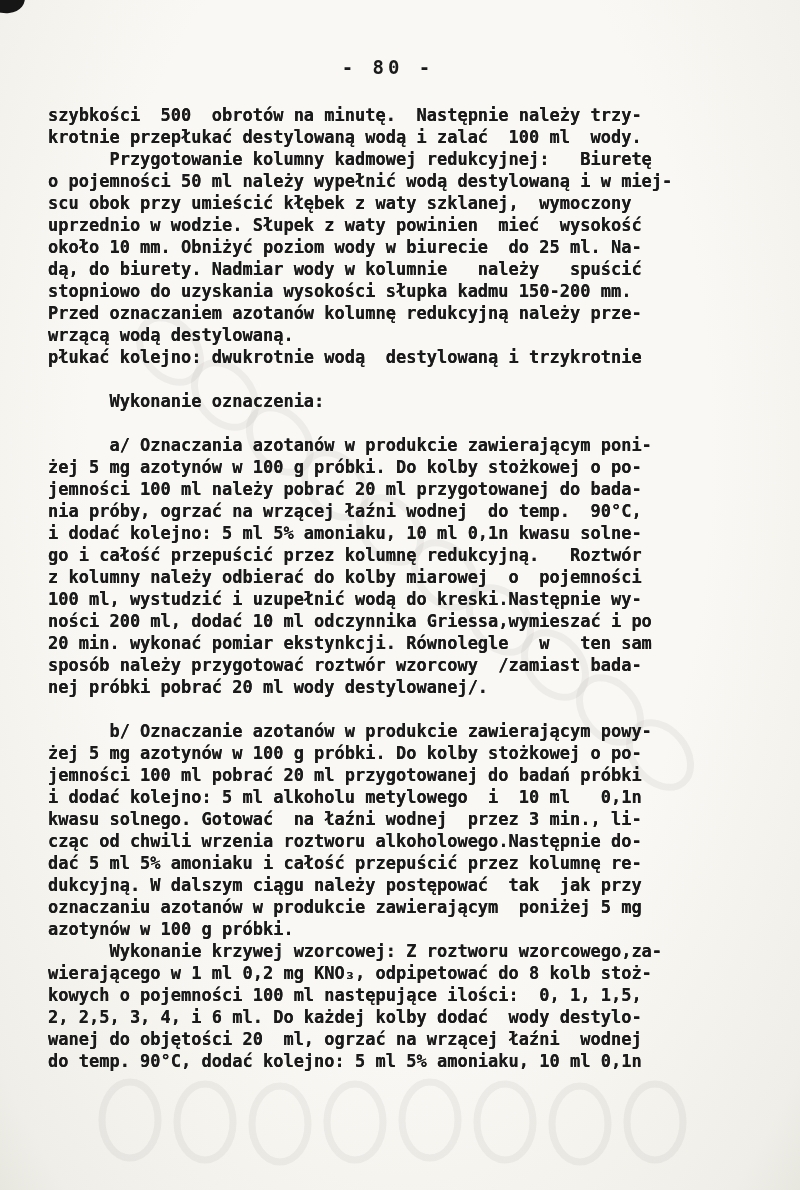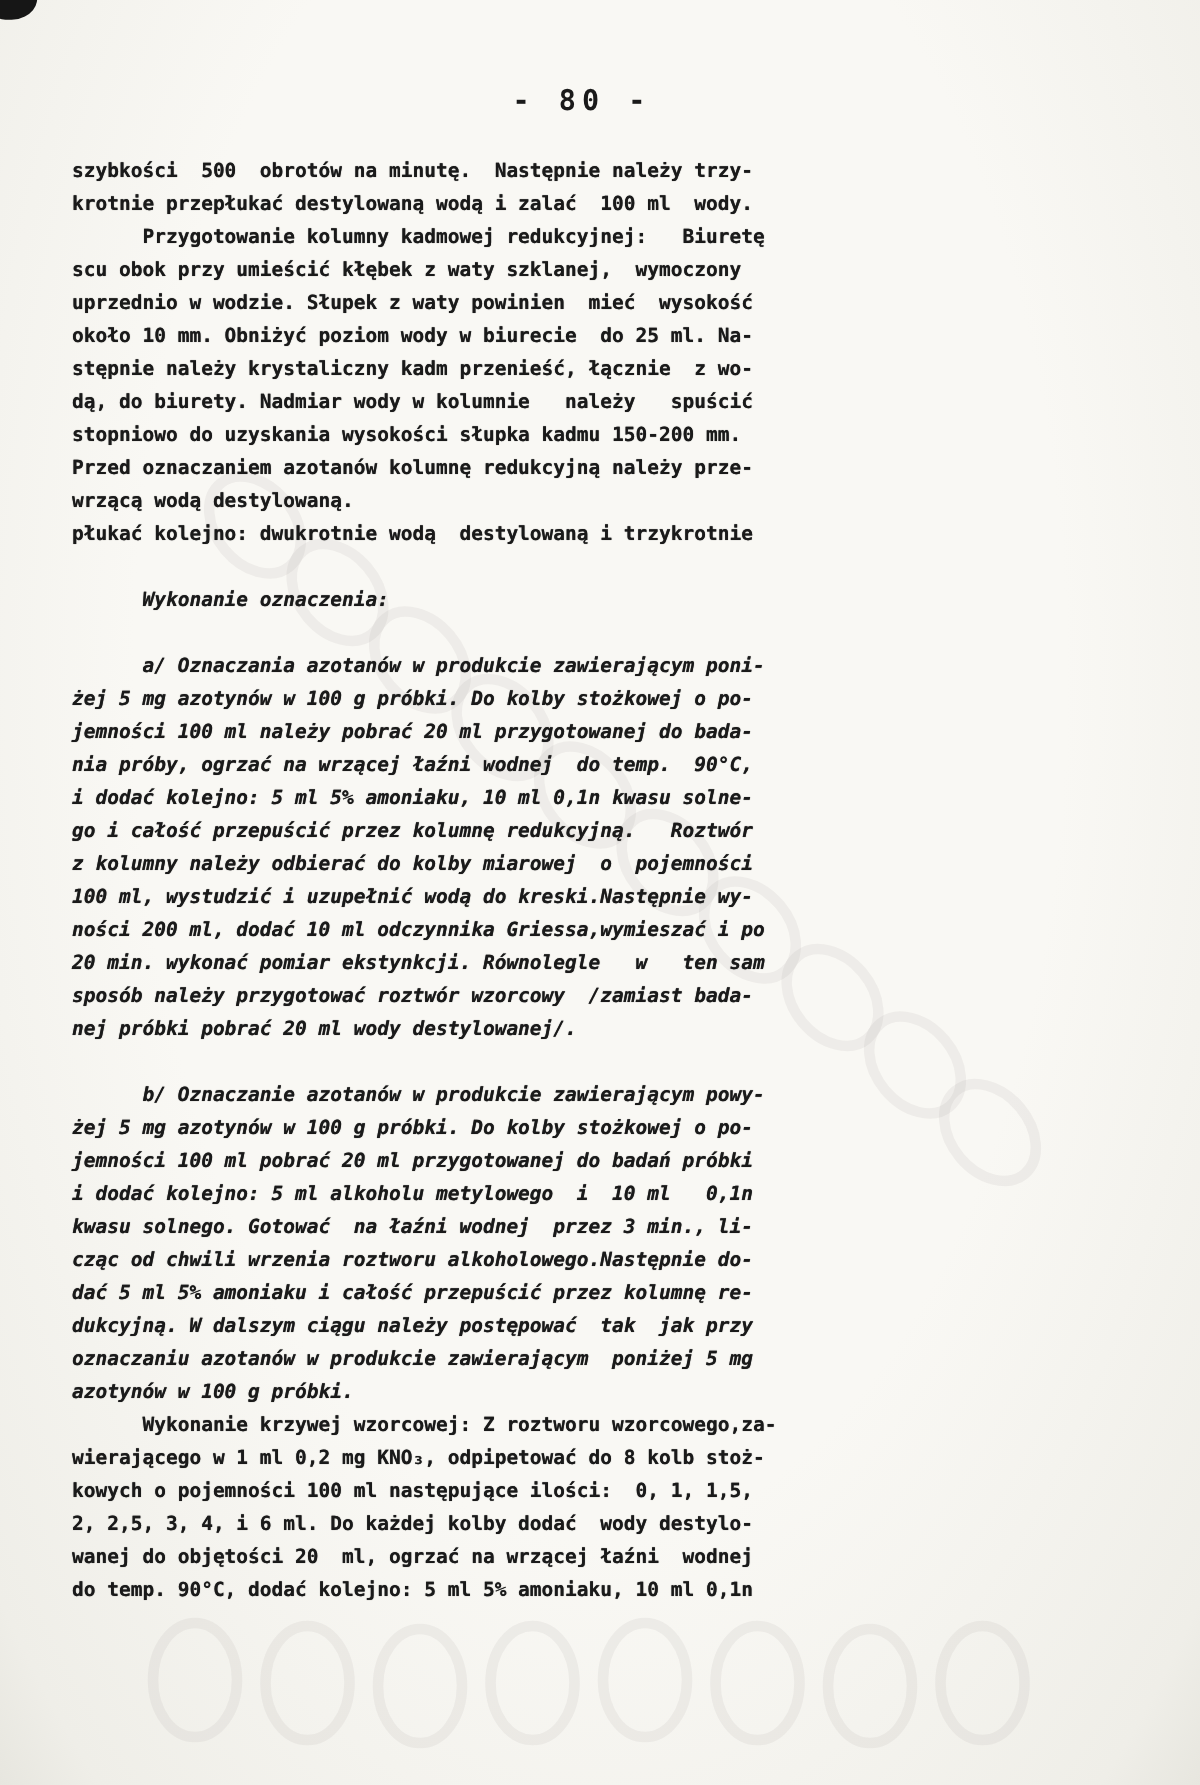--- a/index.html
+++ b/index.html
@@ -38,25 +38,25 @@
     letter-spacing: 4px;
     white-space: pre;
   }
   .body-text {
     position: absolute;
     top: 104px;
     left: 48px;
     right: 30px;
   }
   .paragraph { }
-  .paragraph.gap { margin-top: 22px; font-style: italic; }
+  .paragraph.gap { margin-top: 22px; }
   .line {
     height: 22px;
     line-height: 22px;
-    font-size: 13px;
+    font-size: 17px;
     font-weight: bold;
     white-space: pre;
     letter-spacing: 0px;
     text-shadow: 0 0 0.5px rgba(10,10,10,0.85);
   }
   .watermark-overlay {
     position: absolute;
     top: 0;
     left: 0;
     pointer-events: none;
@@ -94,24 +94,24 @@
 
   <div class="page-number">- 80 -</div>
 
   <div class="body-text">
       <div class="paragraph">
         <div class="line">szybkości  500  obrotów na minutę.  Następnie należy trzy-</div>
         <div class="line">krotnie przepłukać destylowaną wodą i zalać  100 ml  wody.</div>
       </div>
       <div class="paragraph">
         <div class="line">      Przygotowanie kolumny kadmowej redukcyjnej:   Biuretę</div>
+        <div class="line">o pojemności 50 ml należy wypełnić wodą destylowaną i w miej-</div>
         <div class="line">scu obok przy umieścić kłębek z waty szklanej,  wymoczony</div>
         <div class="line">uprzednio w wodzie. Słupek z waty powinien  mieć  wysokość</div>
         <div class="line">około 10 mm. Obniżyć poziom wody w biurecie  do 25 ml. Na-</div>
-        <div class="line">stępnie należy krystaliczny kadm przenieść, łącznie  z wo-</div>
         <div class="line">dą, do biurety. Nadmiar wody w kolumnie   należy   spuścić</div>
         <div class="line">stopniowo do uzyskania wysokości słupka kadmu 150-200 mm.</div>
         <div class="line">Przed oznaczaniem azotanów kolumnę redukcyjną należy prze-</div>
         <div class="line">wrzącą wodą destylowaną.</div>
         <div class="line">płukać kolejno: dwukrotnie wodą  destylowaną i trzykrotnie</div>
       </div>
       <div class="paragraph gap">
         <div class="line">      Wykonanie oznaczenia:</div>
       </div>
       <div class="paragraph gap">

